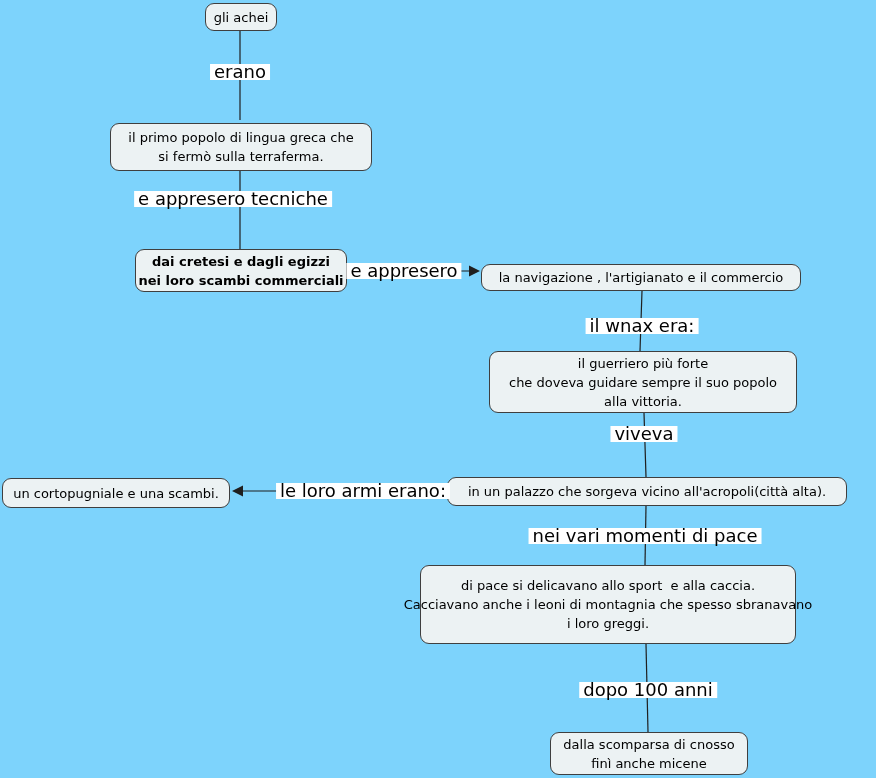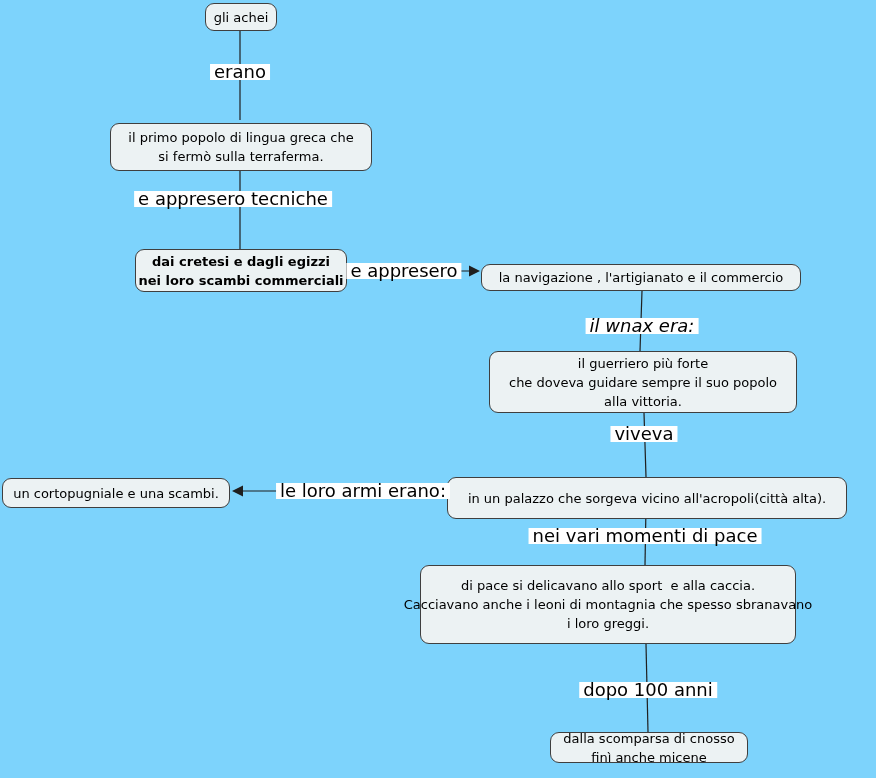--- a/index.html
+++ b/index.html
@@ -84,46 +84,46 @@
   <div class="node" style="left:481px; top:264px; width:320px; height:27px;">
     <span>la navigazione , l'artigianato e il commercio</span>
   </div>
 
   <div class="node" style="left:489px; top:351px; width:308px; height:62px;text-align:center;">
     <span>il guerriero più forte
 che doveva guidare sempre il suo popolo
 alla vittoria.</span>
   </div>
 
-  <div class="node" style="left:447px; top:477px; width:400px; height:42px;">
+  <div class="node" style="left:447px; top:477px; width:400px; height:29px;">
     <span>in un palazzo che sorgeva vicino all'acropoli(città alta).</span>
   </div>
 
   <div class="node" style="left:2px;   top:478px; width:228px; height:30px;">
     <span>un cortopugniale e una scambi.</span>
   </div>
 
   <div class="node" style="left:420px; top:565px; width:376px; height:79px;">
     <span>di pace si delicavano allo sport  e alla caccia.
 Cacciavano anche i leoni di montagnia che spesso sbranavano
 i loro greggi.</span>
   </div>
 
-  <div class="node" style="left:550px; top:732px; width:198px; height:31px;">
+  <div class="node" style="left:550px; top:732px; width:198px; height:43px;">
     <span>dalla scomparsa di cnosso
 finì anche micene</span>
   </div>
 
   <div class="label" style="left:240px; top:72px;">erano</div>
 
   <div class="label" style="left:233px; top:199px;">e appresero tecniche</div>
 
   <div class="label" style="left:404px; top:271px;">e appresero</div>
 
-  <div class="label" style="left:642px; top:326px;font-style:italic;">il wnax era:</div>
+  <div class="label" style="left:642px; top:326px;">il wnax era:</div>
 
   <div class="label" style="left:644px; top:434px;">viveva</div>
 
   <div class="label" style="left:363px; top:491px;">le loro armi erano:</div>
 
   <div class="label" style="left:645px; top:536px;">nei vari momenti di pace</div>
 
   <div class="label" style="left:648px; top:690px;">dopo 100 anni</div>
 
 </div>

